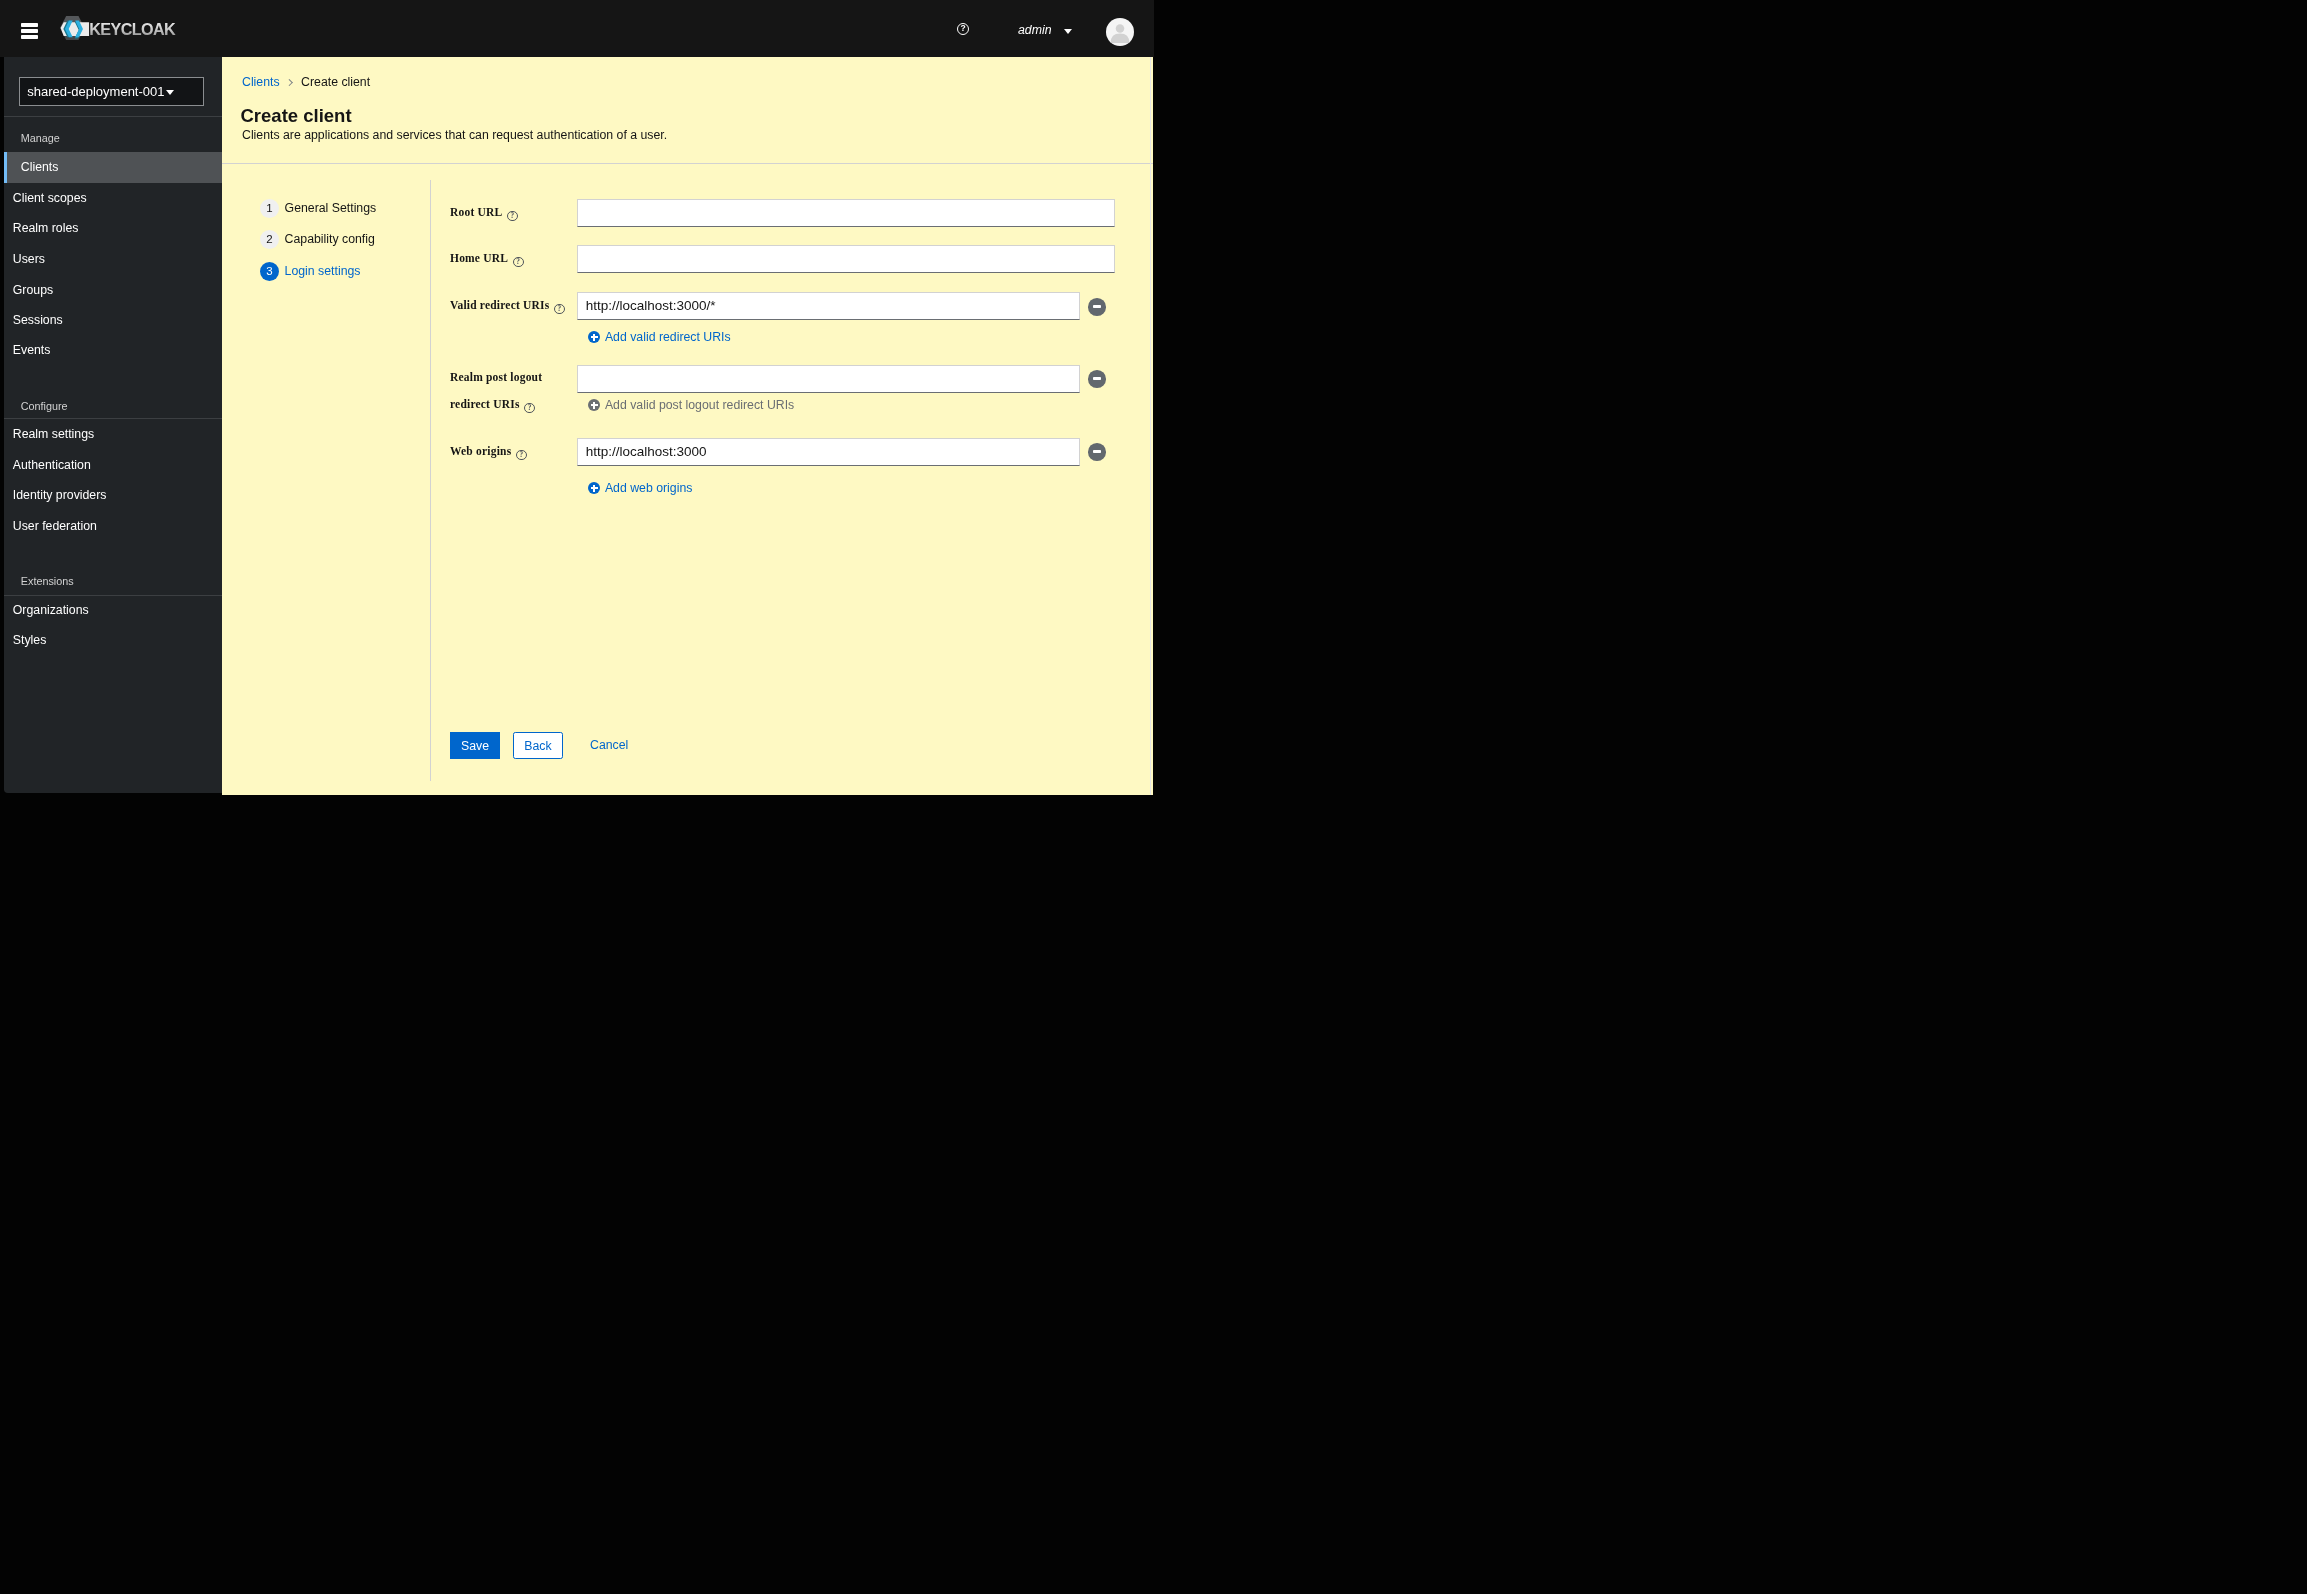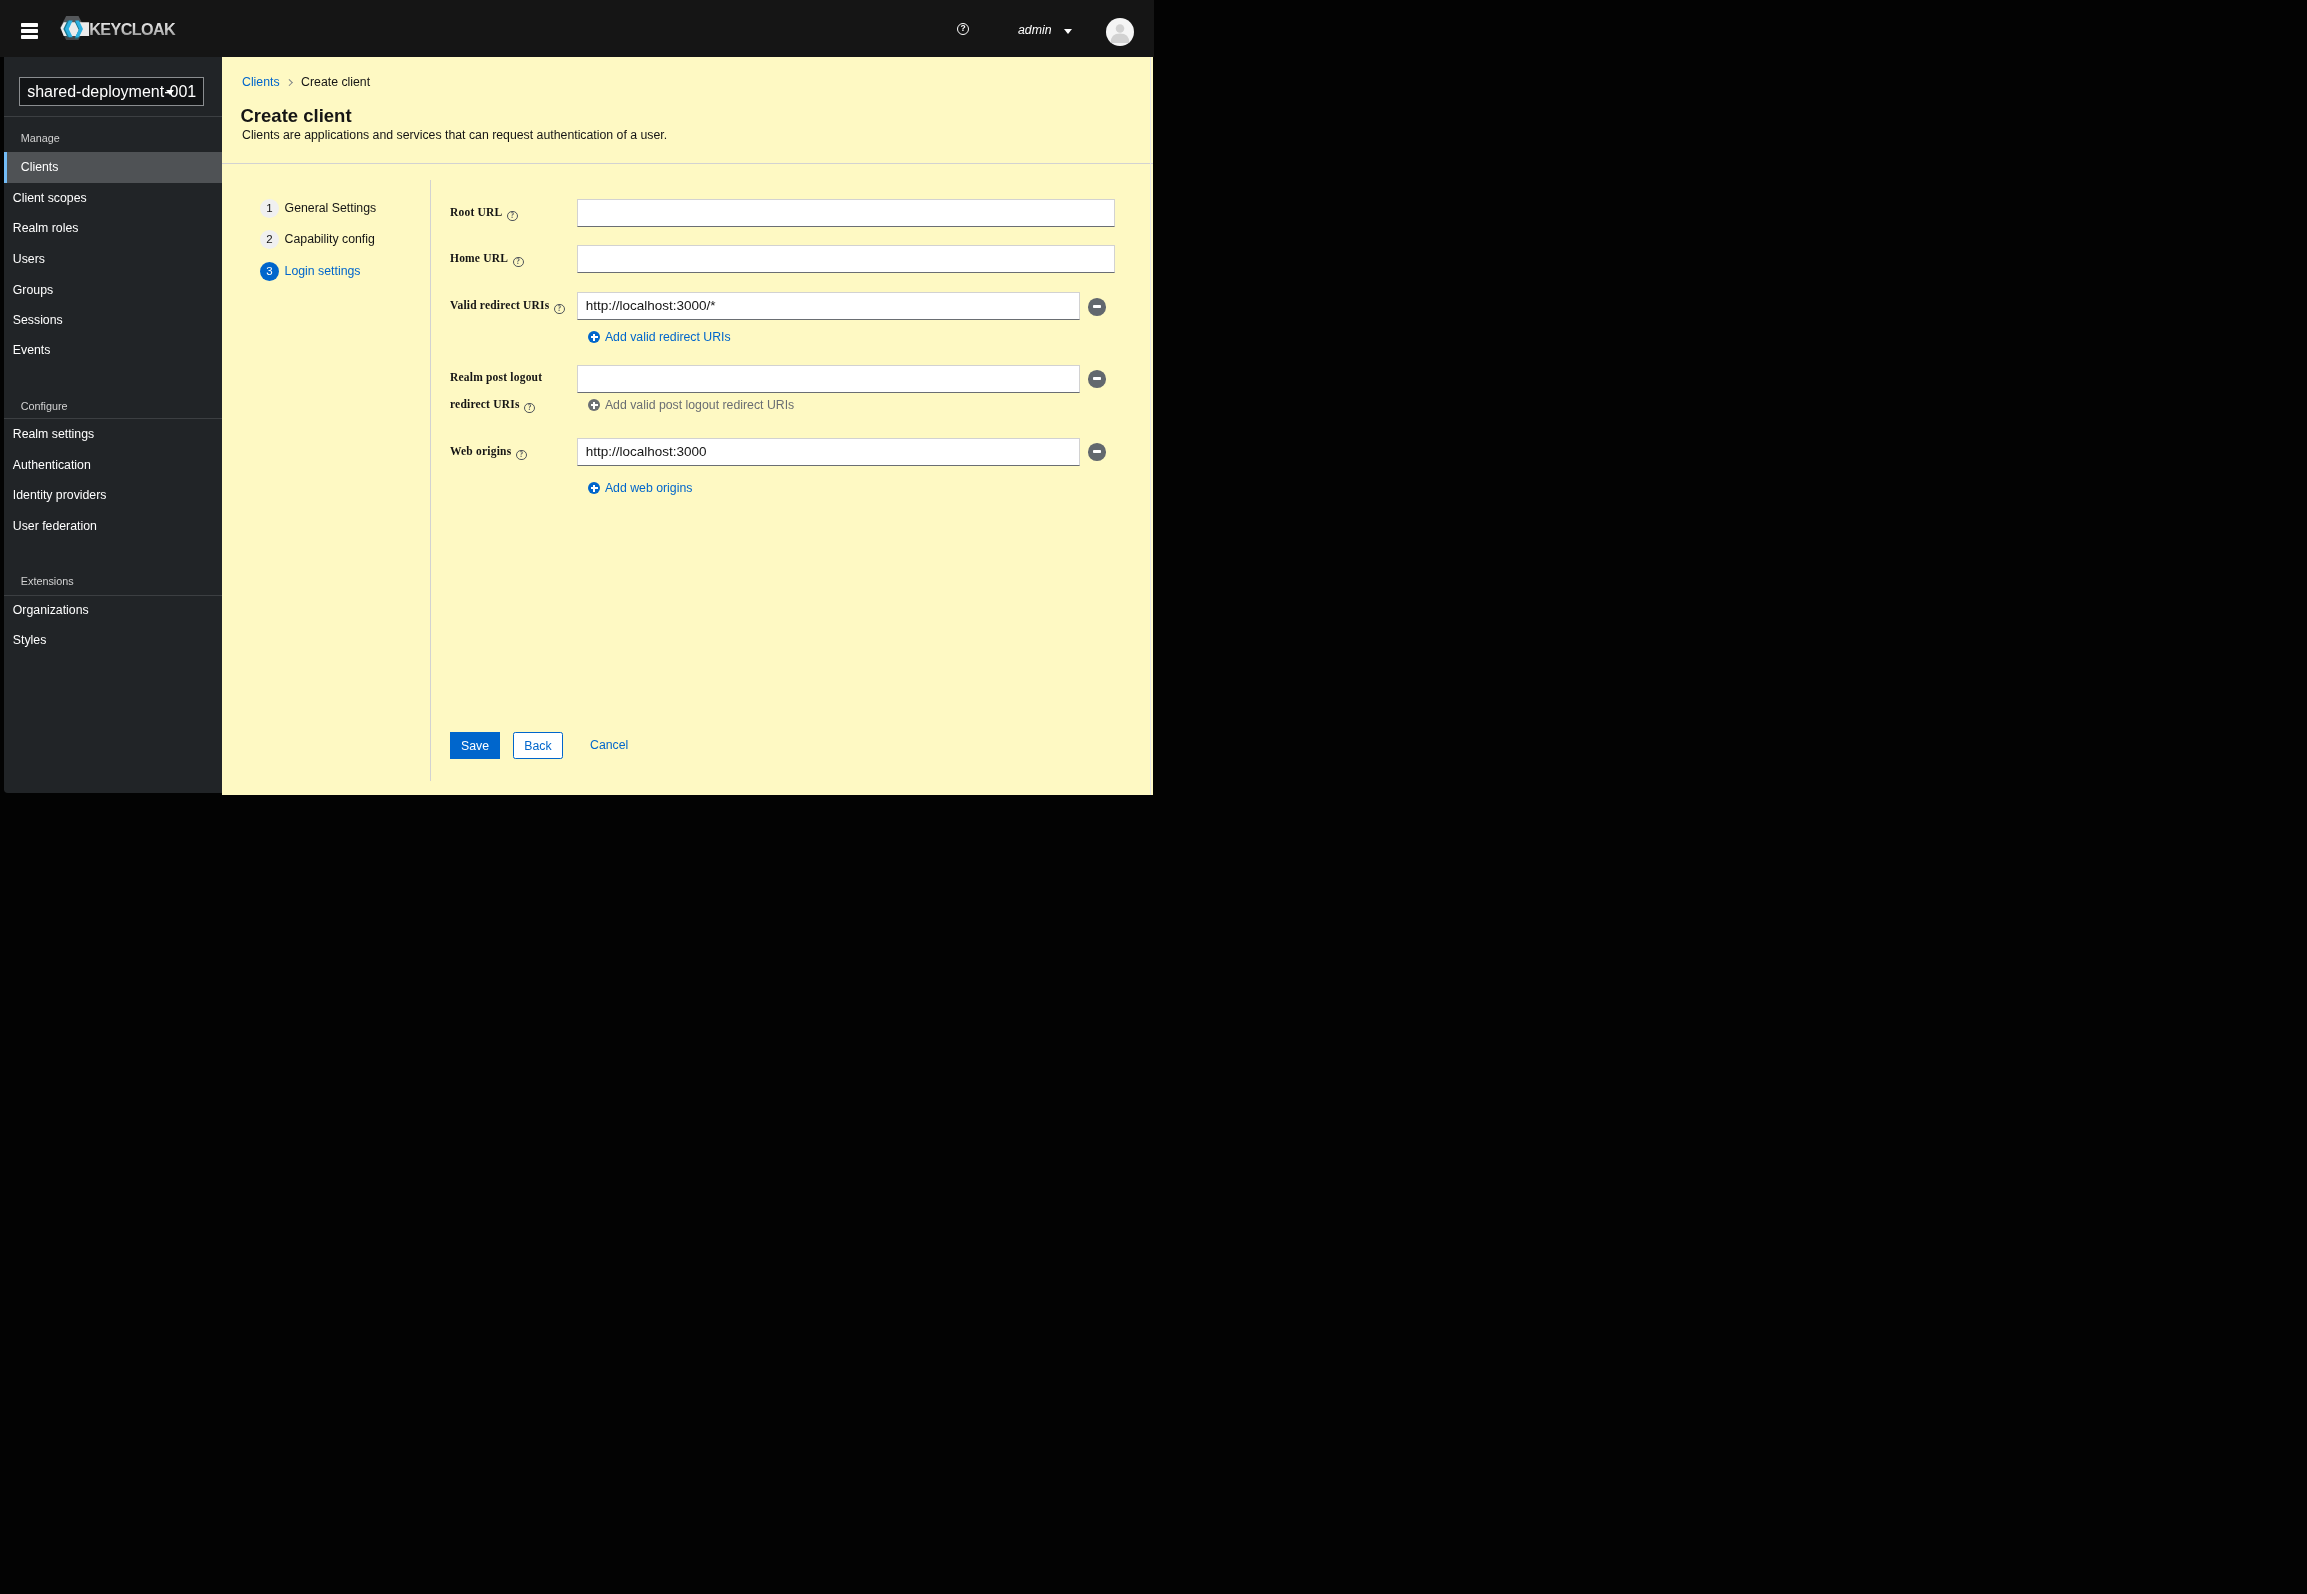--- a/index.html
+++ b/index.html
@@ -8,21 +8,21 @@
   .burger { position:absolute; left:21px; top:23px; width:17px; height:17px; }
   .burger span { display:block; height:3.8px; background:#fff; border-radius:0.8px; margin-bottom:2.3px; }
   .logo { position:absolute; left:60px; top:16px; }
   .help-head { position:absolute; left:957px; top:23px; width:12.3px; height:12.3px; border:1.5px solid #fff; border-radius:50%; color:#fff; font-size:8.5px; font-weight:bold; text-align:center; line-height:9.2px; box-sizing:border-box; }
   .admin { position:absolute; left:1018px; top:23px; color:#fff; font-size:12.3px;font-style:italic; }
   .caret-w { position:absolute; left:1064px; top:28.5px; width:0; height:0; border-left:4.6px solid transparent; border-right:4.6px solid transparent; border-top:5.4px solid #fff; }
   .avatar { position:absolute; left:1106px; top:17.7px; }
 
   .app { position:absolute; left:0; top:57px; width:1154px; height:738px; }
   .sidebar { position:absolute; left:3.8px; top:0; width:218px; height:736px; background:#212427; border-bottom-left-radius:3.8px; }
-  .realmbox { position:absolute; left:15.4px; top:20px; width:185px; height:29px; background:#121416; border:0.8px solid #8a8d90; color:#fff; font-size:16px; line-height:28px; padding-left:7px; box-sizing:border-box; }
+  .realmbox { position:absolute; left:15.4px; top:20px; width:185px; height:29px; background:#121416; border:0.8px solid #8a8d90; color:#fff; font-size:13px; line-height:28px; padding-left:7px; box-sizing:border-box; }
   .realmbox .caret { position:absolute; left:146px; top:12.3px; width:0; height:0; border-left:4.2px solid transparent; border-right:4.2px solid transparent; border-top:5px solid #fff; }
   .sb-divider { position:absolute; left:0; width:218px; height:0.8px; background:#3c3f42; }
   .navsec { position:absolute; left:17px; color:#d2d2d2; font-size:10.8px;text-align:center; }
   .navitem { position:absolute; left:0; width:218px; height:31px; color:#fff; font-size:12.3px; line-height:31px; padding-left:9px; }
   .navitem.active { background:#4f5255; border-left:3.1px solid #73bcf7; padding-left:14px; }
 
   .content { position:absolute; left:222px; top:0; width:931px; height:738px; background:#fef9c3; }
   .breadcrumb { position:absolute; left:20px; top:17.7px; font-size:12.3px; color:#151515; }
   .breadcrumb a { color:#0066cc; text-decoration:none; }
   .breadcrumb .sep { display:inline-block; width:4.6px; height:4.6px; border-right:1.9px solid #7b8086; border-top:1.9px solid #7b8086; transform:rotate(45deg); margin:0 9.2px 0.8px 7.7px; }

